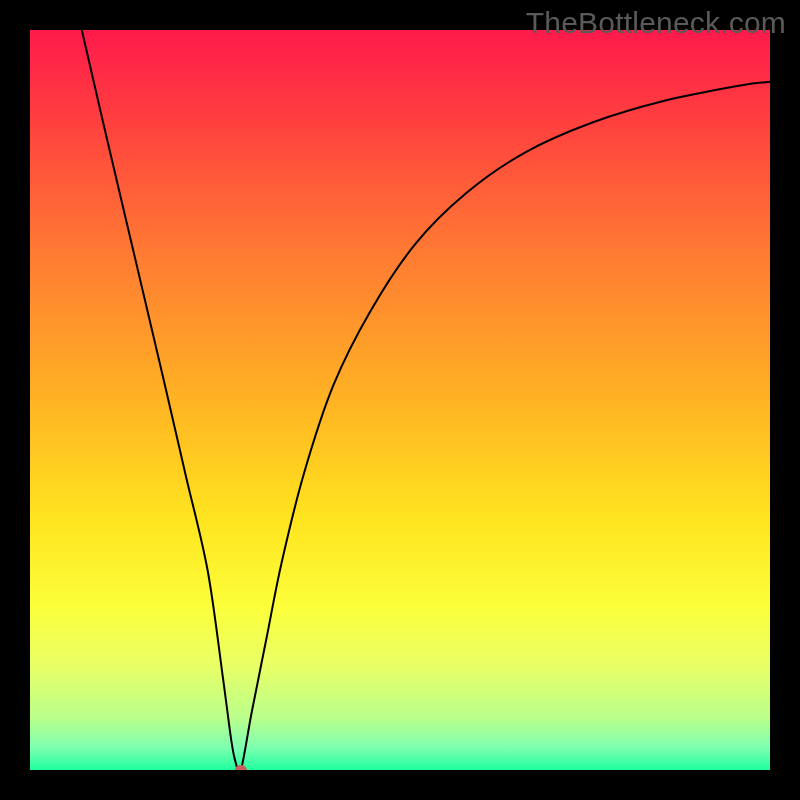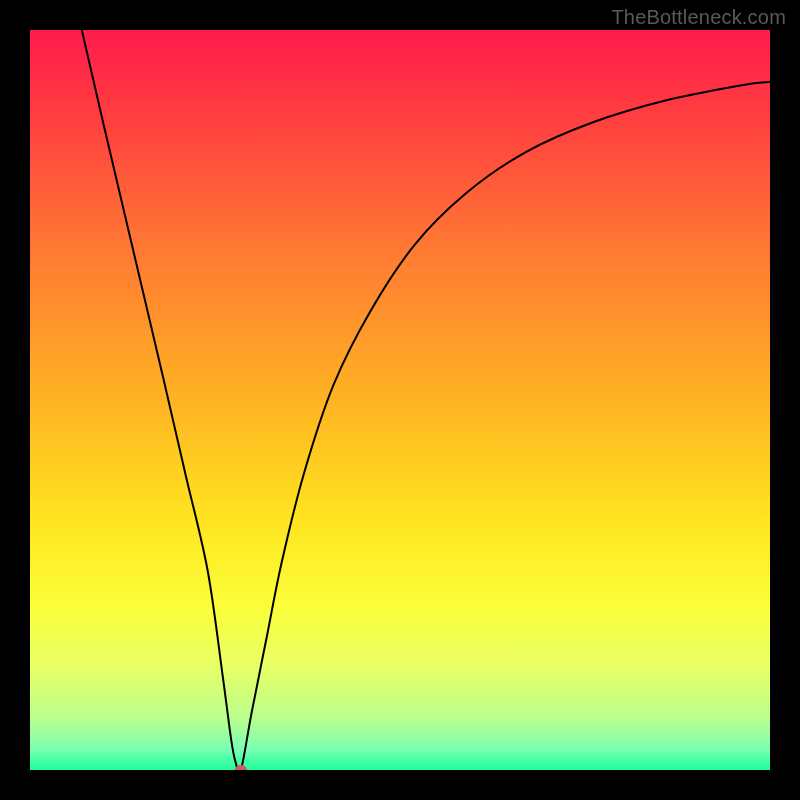--- a/index.html
+++ b/index.html
@@ -9,21 +9,21 @@
     height: 800px;
     background: #000;
     font-family: Arial, Helvetica, sans-serif;
     position: relative;
   }
   .watermark {
     position: absolute;
     top: 6px;
     right: 14px;
     color: #5a5a5a;
-    font-size: 20px;
+    font-size: 30px;
     font-weight: 400;
     letter-spacing: 0.2px;
     z-index: 5;
     text-align: right;
   }
   .plot-frame {
     position: absolute;
     left: 30px;
     top: 30px;
     width: 740px;

